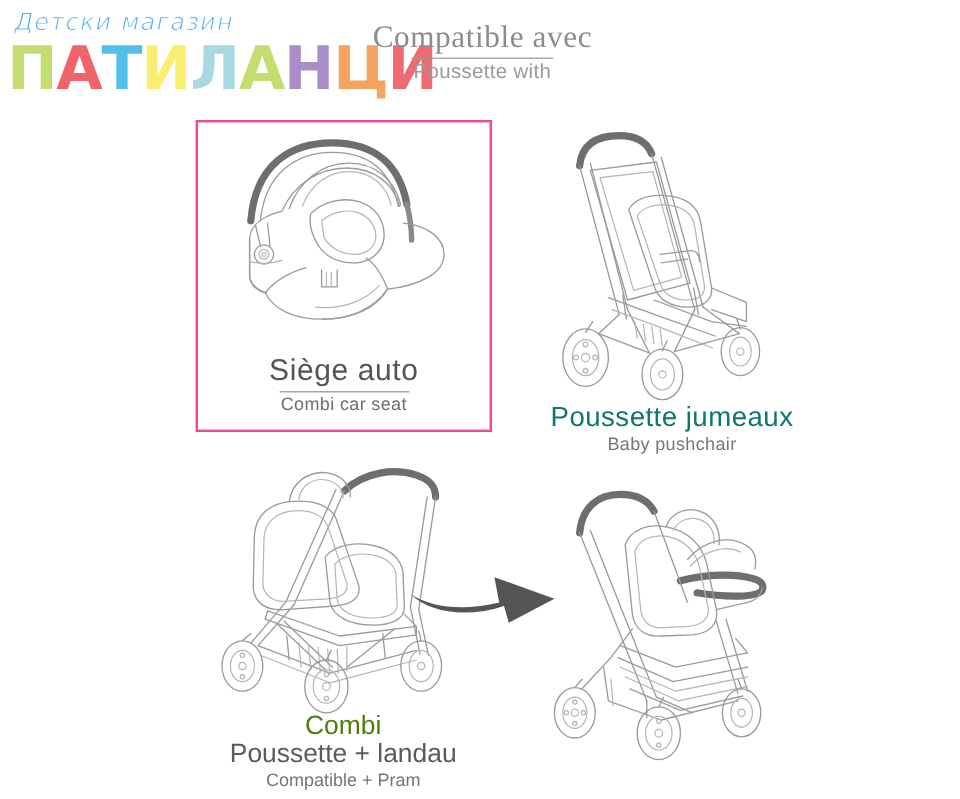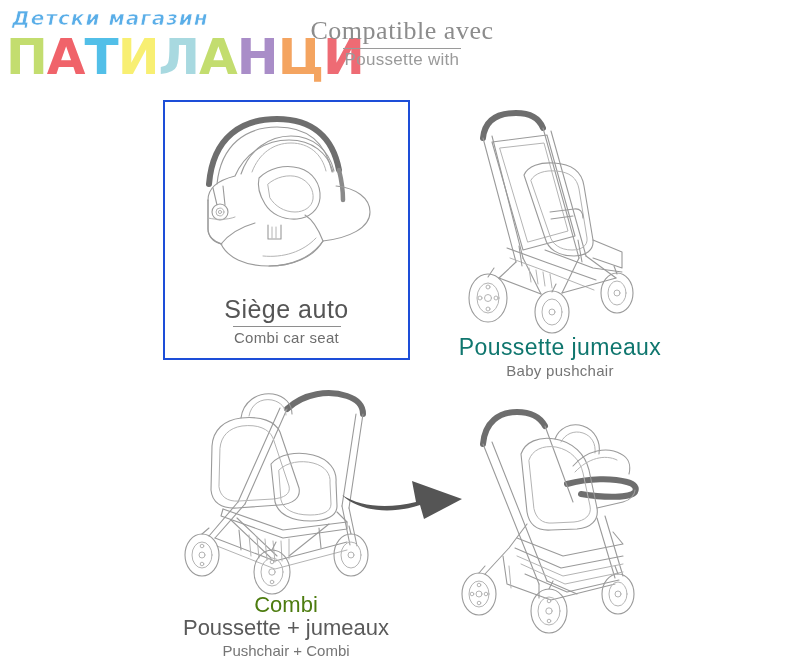--- a/index.html
+++ b/index.html
@@ -24,21 +24,21 @@
     left: 4px;
     top: 4px;
     width: 320px;
     height: 82px;
   }
   #logo-top {
     position: absolute;
     left: 8px;
     top: 2px;
     font-family: "DejaVu Sans", sans-serif;
-    font-weight: bold;
+    font-weight: normal;
     font-style: italic;
     font-size: 20px;
     letter-spacing: 1px;
     color: #5aaee8;
     -webkit-text-stroke: 0.7px #ffffff;
     white-space: nowrap;
   }
   #logo-main {
     position: absolute;
     left: 2px;
@@ -87,21 +87,21 @@
     white-space: nowrap;
   }
 
   
   #carseat-box {
     position: absolute;
     left: 163px;
     top: 100px;
     width: 247px;
     height: 260px;
-    border: 2px solid #1d4ed8;
+    border: 2px solid #ec4899;
     background: #ffffff;
     box-sizing: border-box;
   }
   #carseat-art {
     position: absolute;
     left: 8px;
     top: 6px;
     width: 231px;
     height: 182px;
   }
@@ -413,22 +413,22 @@
       <g>
         <ellipse class="ln" cx="172" cy="177" rx="17" ry="21"></ellipse>
         <ellipse class="ln2" cx="172" cy="177" rx="10" ry="13"></ellipse>
         <circle class="ln2" cx="172" cy="177" r="3"></circle>
       </g>
       <path class="ln" d="M23 156 L30 150 M93 172 L97 164 M172 156 L170 148"></path>
     </svg>
 
     <div id="combi-caption">
       <div class="cap-combi-1">Combi</div>
-      <div class="cap-combi-2">Poussette + jumeaux</div>
-      <div class="cap-combi-3">Pushchair + Combi</div>
+      <div class="cap-combi-2">Poussette + landau</div>
+      <div class="cap-combi-3">Compatible + Pram</div>
     </div>
   </div>
 
   <svg id="arrow" viewBox="0 0 140 70">
     <path d="M2 40 C20 52 48 54 76 47 L72 26 L122 44 L84 64 L80 50
              C50 60 18 56 2 40 Z" fill="#555555"></path>
   </svg>
 
   <div id="result-block">
     <svg id="result-art" viewBox="0 0 210 235">

